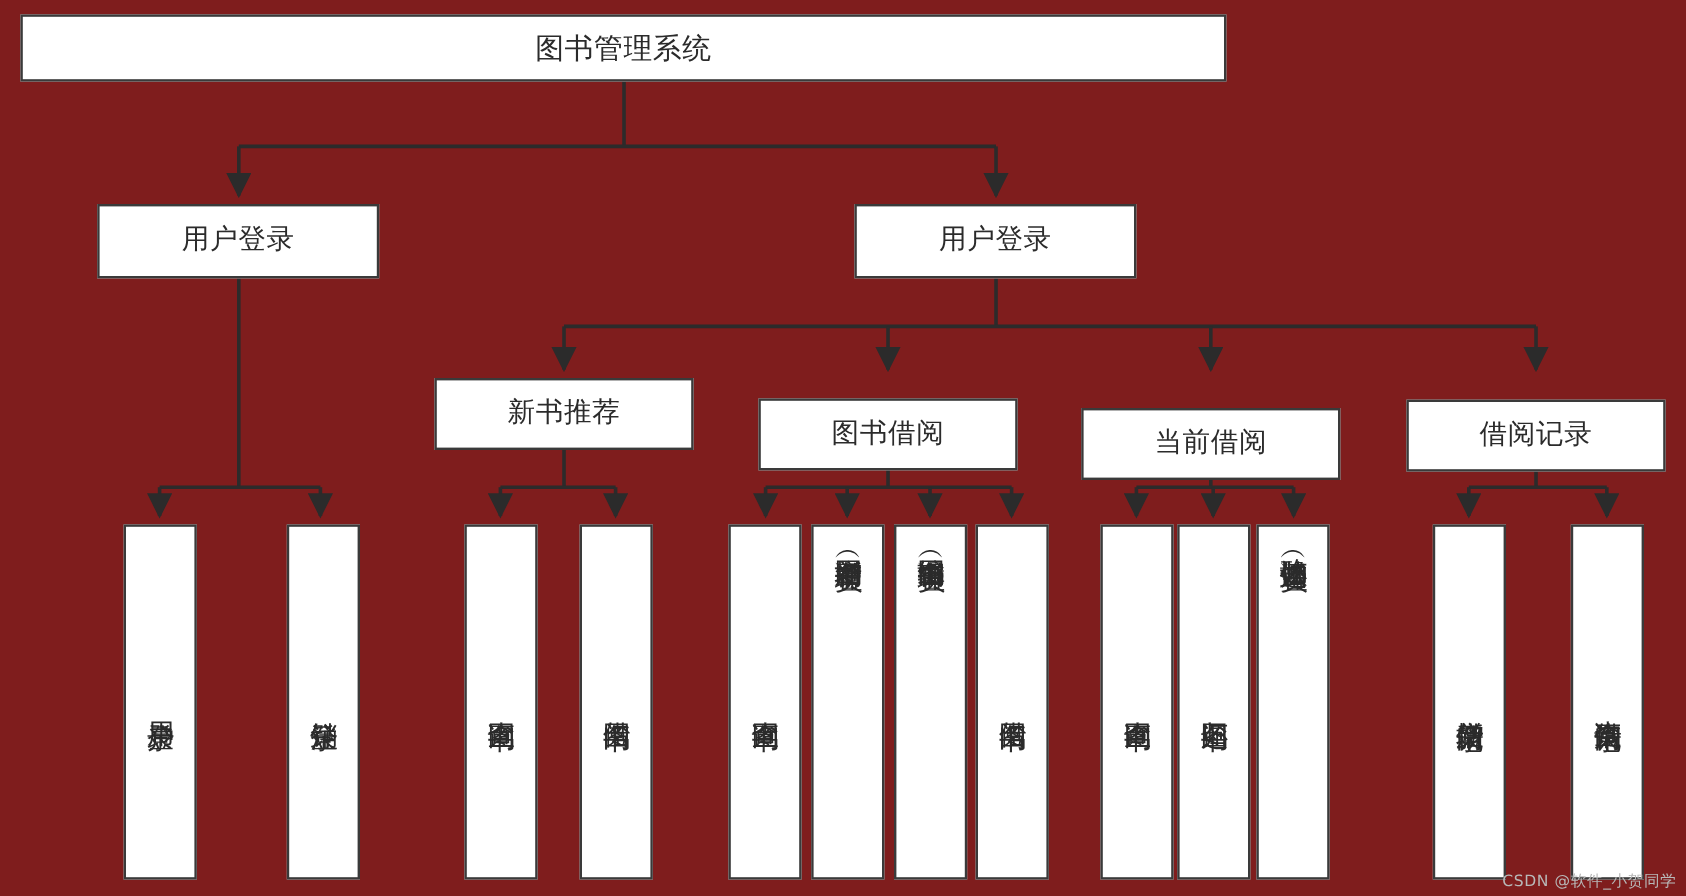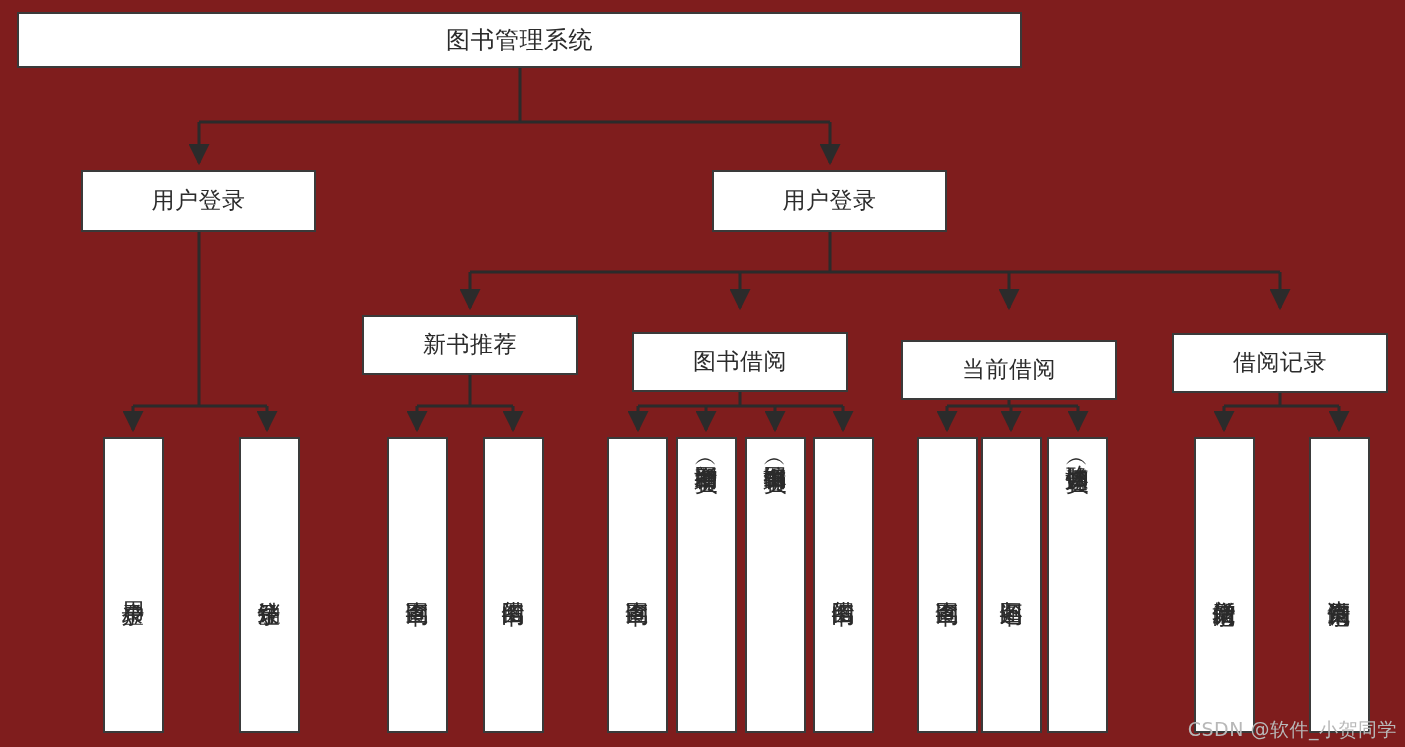--- a/index.html
+++ b/index.html
@@ -63,21 +63,21 @@
     white-space: nowrap;
   }
   .node.vertical.centered {
     align-items: center;
     padding-top: 0;
   }
   .watermark {
     position: absolute;
     right: 8px;
     bottom: 4px;
-    font-size: 19px;
+    font-size: 13px;
     color: #b8b8b8;
     white-space: nowrap;
     letter-spacing: 0.5px;
   }
 </style>
 </head>
 <body>
 
 <div id="diagram-root">
 

